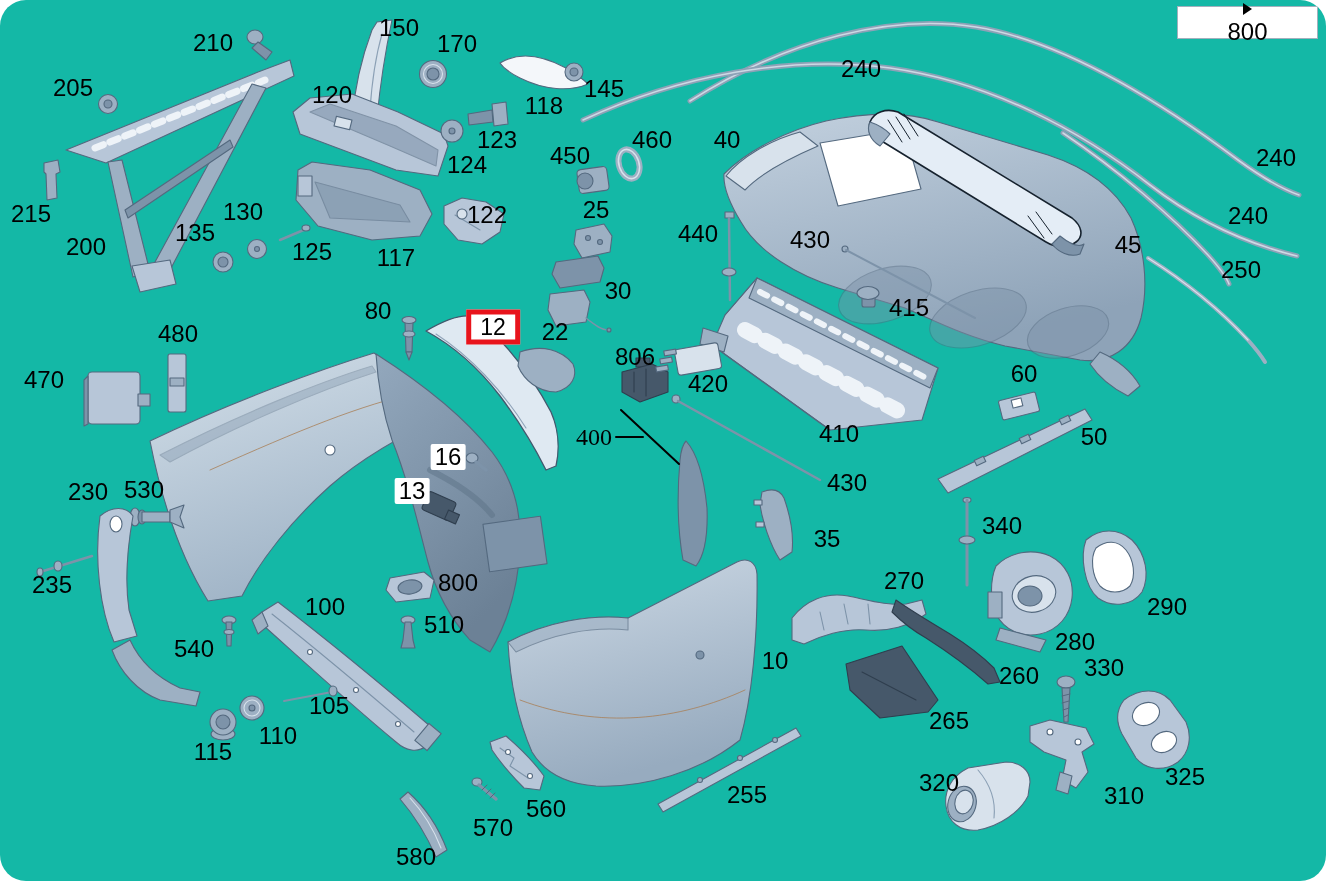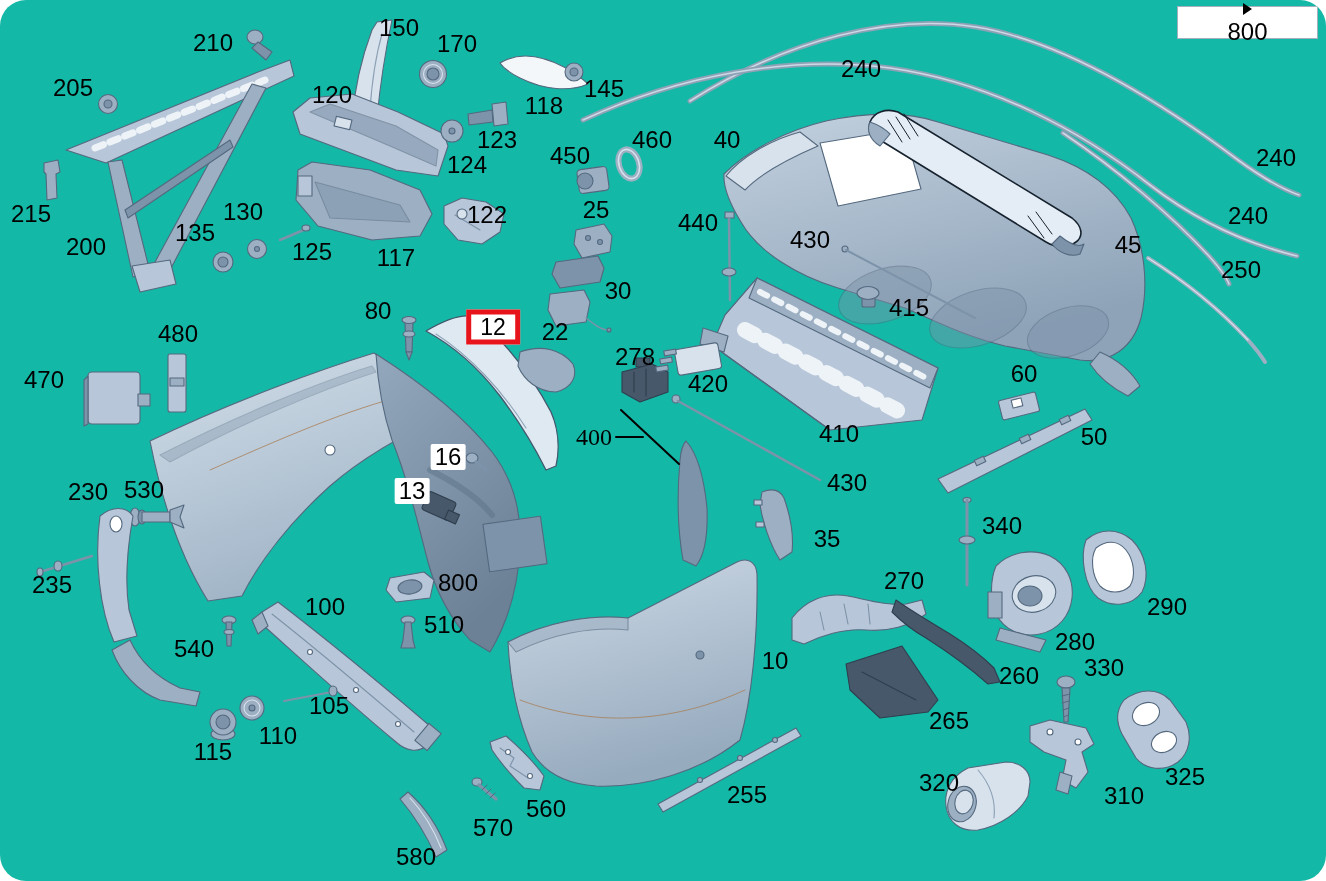--- a/index.html
+++ b/index.html
@@ -428,30 +428,30 @@
       <div class="callout" style="left: 1241px; top: 270px;">250</div>
       <div class="callout" style="left: 31px; top: 214px;">215</div>
       <div class="callout" style="left: 86px; top: 247px;">200</div>
       <div class="callout" style="left: 195px; top: 233px;">135</div>
       <div class="callout" style="left: 243px; top: 212px;">130</div>
       <div class="callout" style="left: 312px; top: 252px;">125</div>
       <div class="callout" style="left: 396px; top: 258px;">117</div>
       <div class="callout" style="left: 487px; top: 215px;">122</div>
       <div class="callout" style="left: 596px; top: 210px;">25</div>
       <div class="callout" style="left: 1128px; top: 245px;">45</div>
-      <div class="callout" style="left: 698px; top: 223px; text-align: right;">440</div>
+      <div class="callout" style="left: 698px; top: 234px; text-align: right;">440</div>
       <div class="callout" style="left: 810px; top: 240px;">430</div>
       <div class="callout" style="left: 909px; top: 308px;">415</div>
       <div class="callout" style="left: 618px; top: 291px; text-align: right;">30</div>
       <div class="callout" style="left: 378px; top: 311px;">80</div>
       <div class="callout highlight" style="left: 493px; top: 327px;">12</div>
       <div class="callout" style="left: 555px; top: 332px;">22</div>
       <div class="callout" style="left: 178px; top: 334px;">480</div>
       <div class="callout" style="left: 44px; top: 380px;">470</div>
-      <div class="callout" style="left: 635px; top: 357px;">278</div>
+      <div class="callout" style="left: 635px; top: 357px;">806</div>
       <div class="callout" style="left: 708px; top: 384px;">420</div>
       <div class="callout" style="left: 594px; top: 437px; font-family: Liberation Serif, serif;">400</div>
       <div class="callout" style="left: 839px; top: 434px;">410</div>
       <div class="callout boxed" style="left: 448px; top: 457px;">16</div>
       <div class="callout boxed" style="left: 412px; top: 491px;">13</div>
       <div class="callout" style="left: 847px; top: 483px;">430</div>
       <div class="callout" style="left: 1024px; top: 374px;">60</div>
       <div class="callout" style="left: 1094px; top: 437px;">50</div>
       <div class="callout" style="left: 88px; top: 492px;">230</div>
       <div class="callout" style="left: 144px; top: 490px;">530</div>

